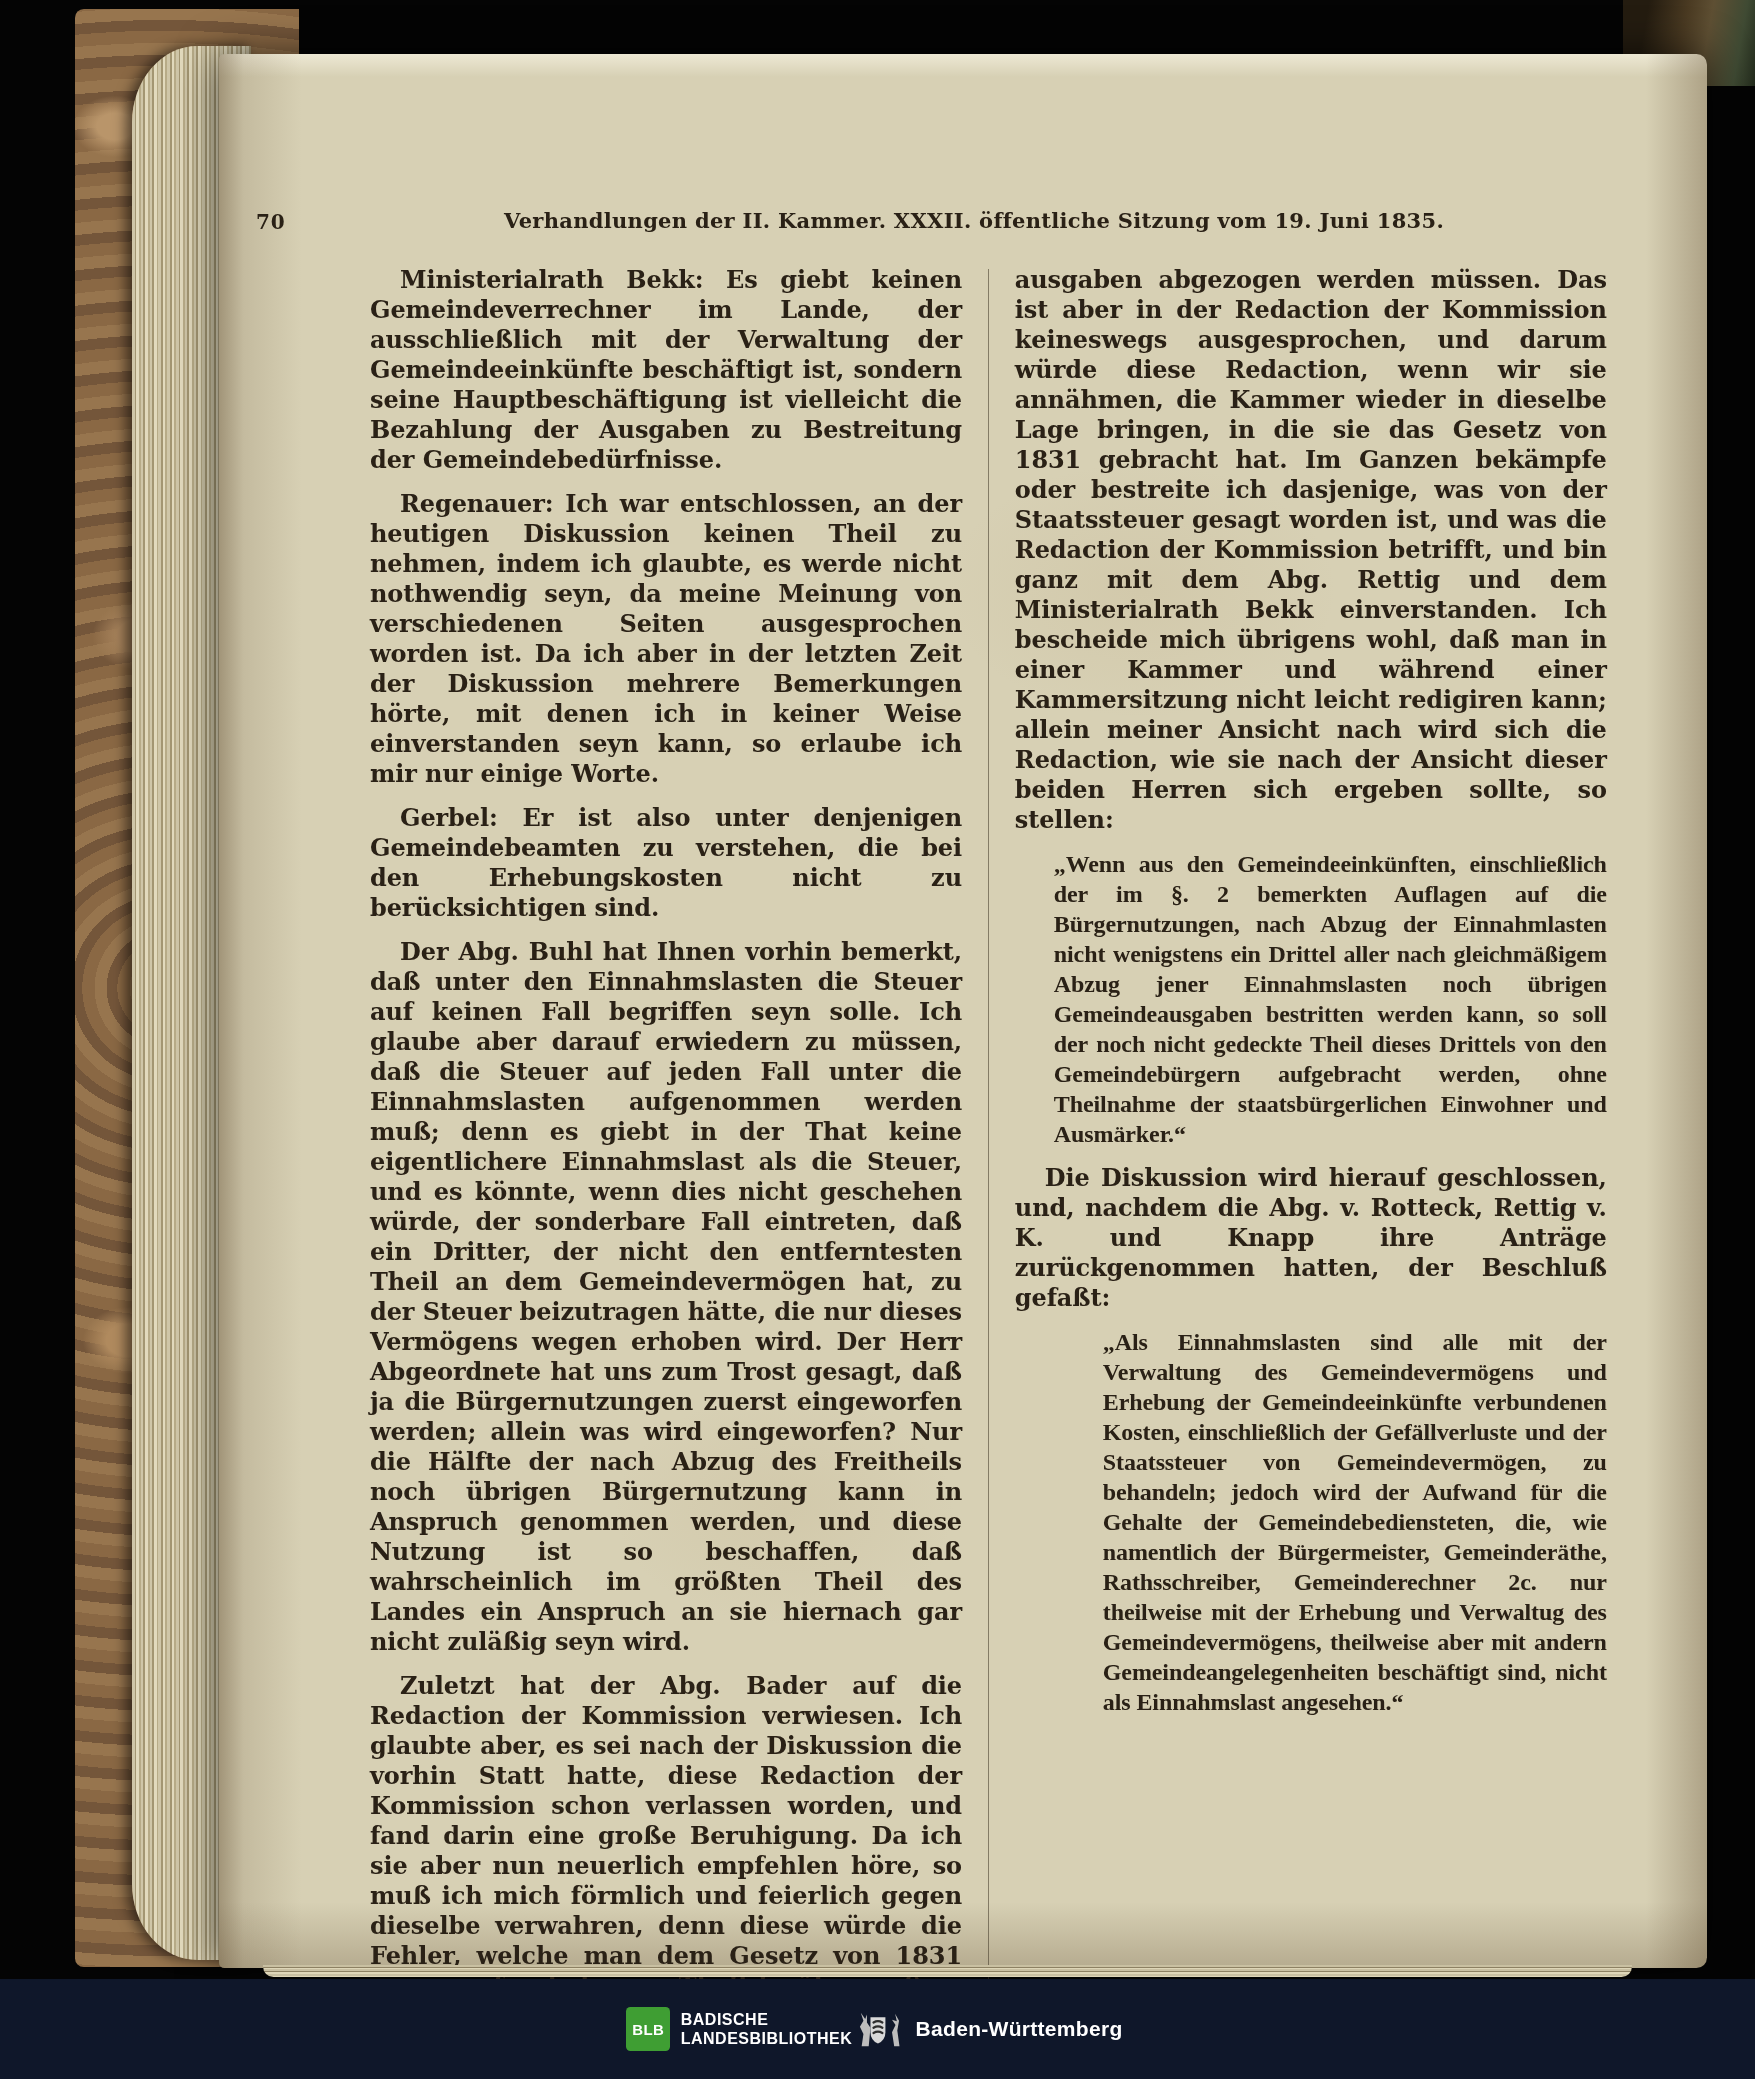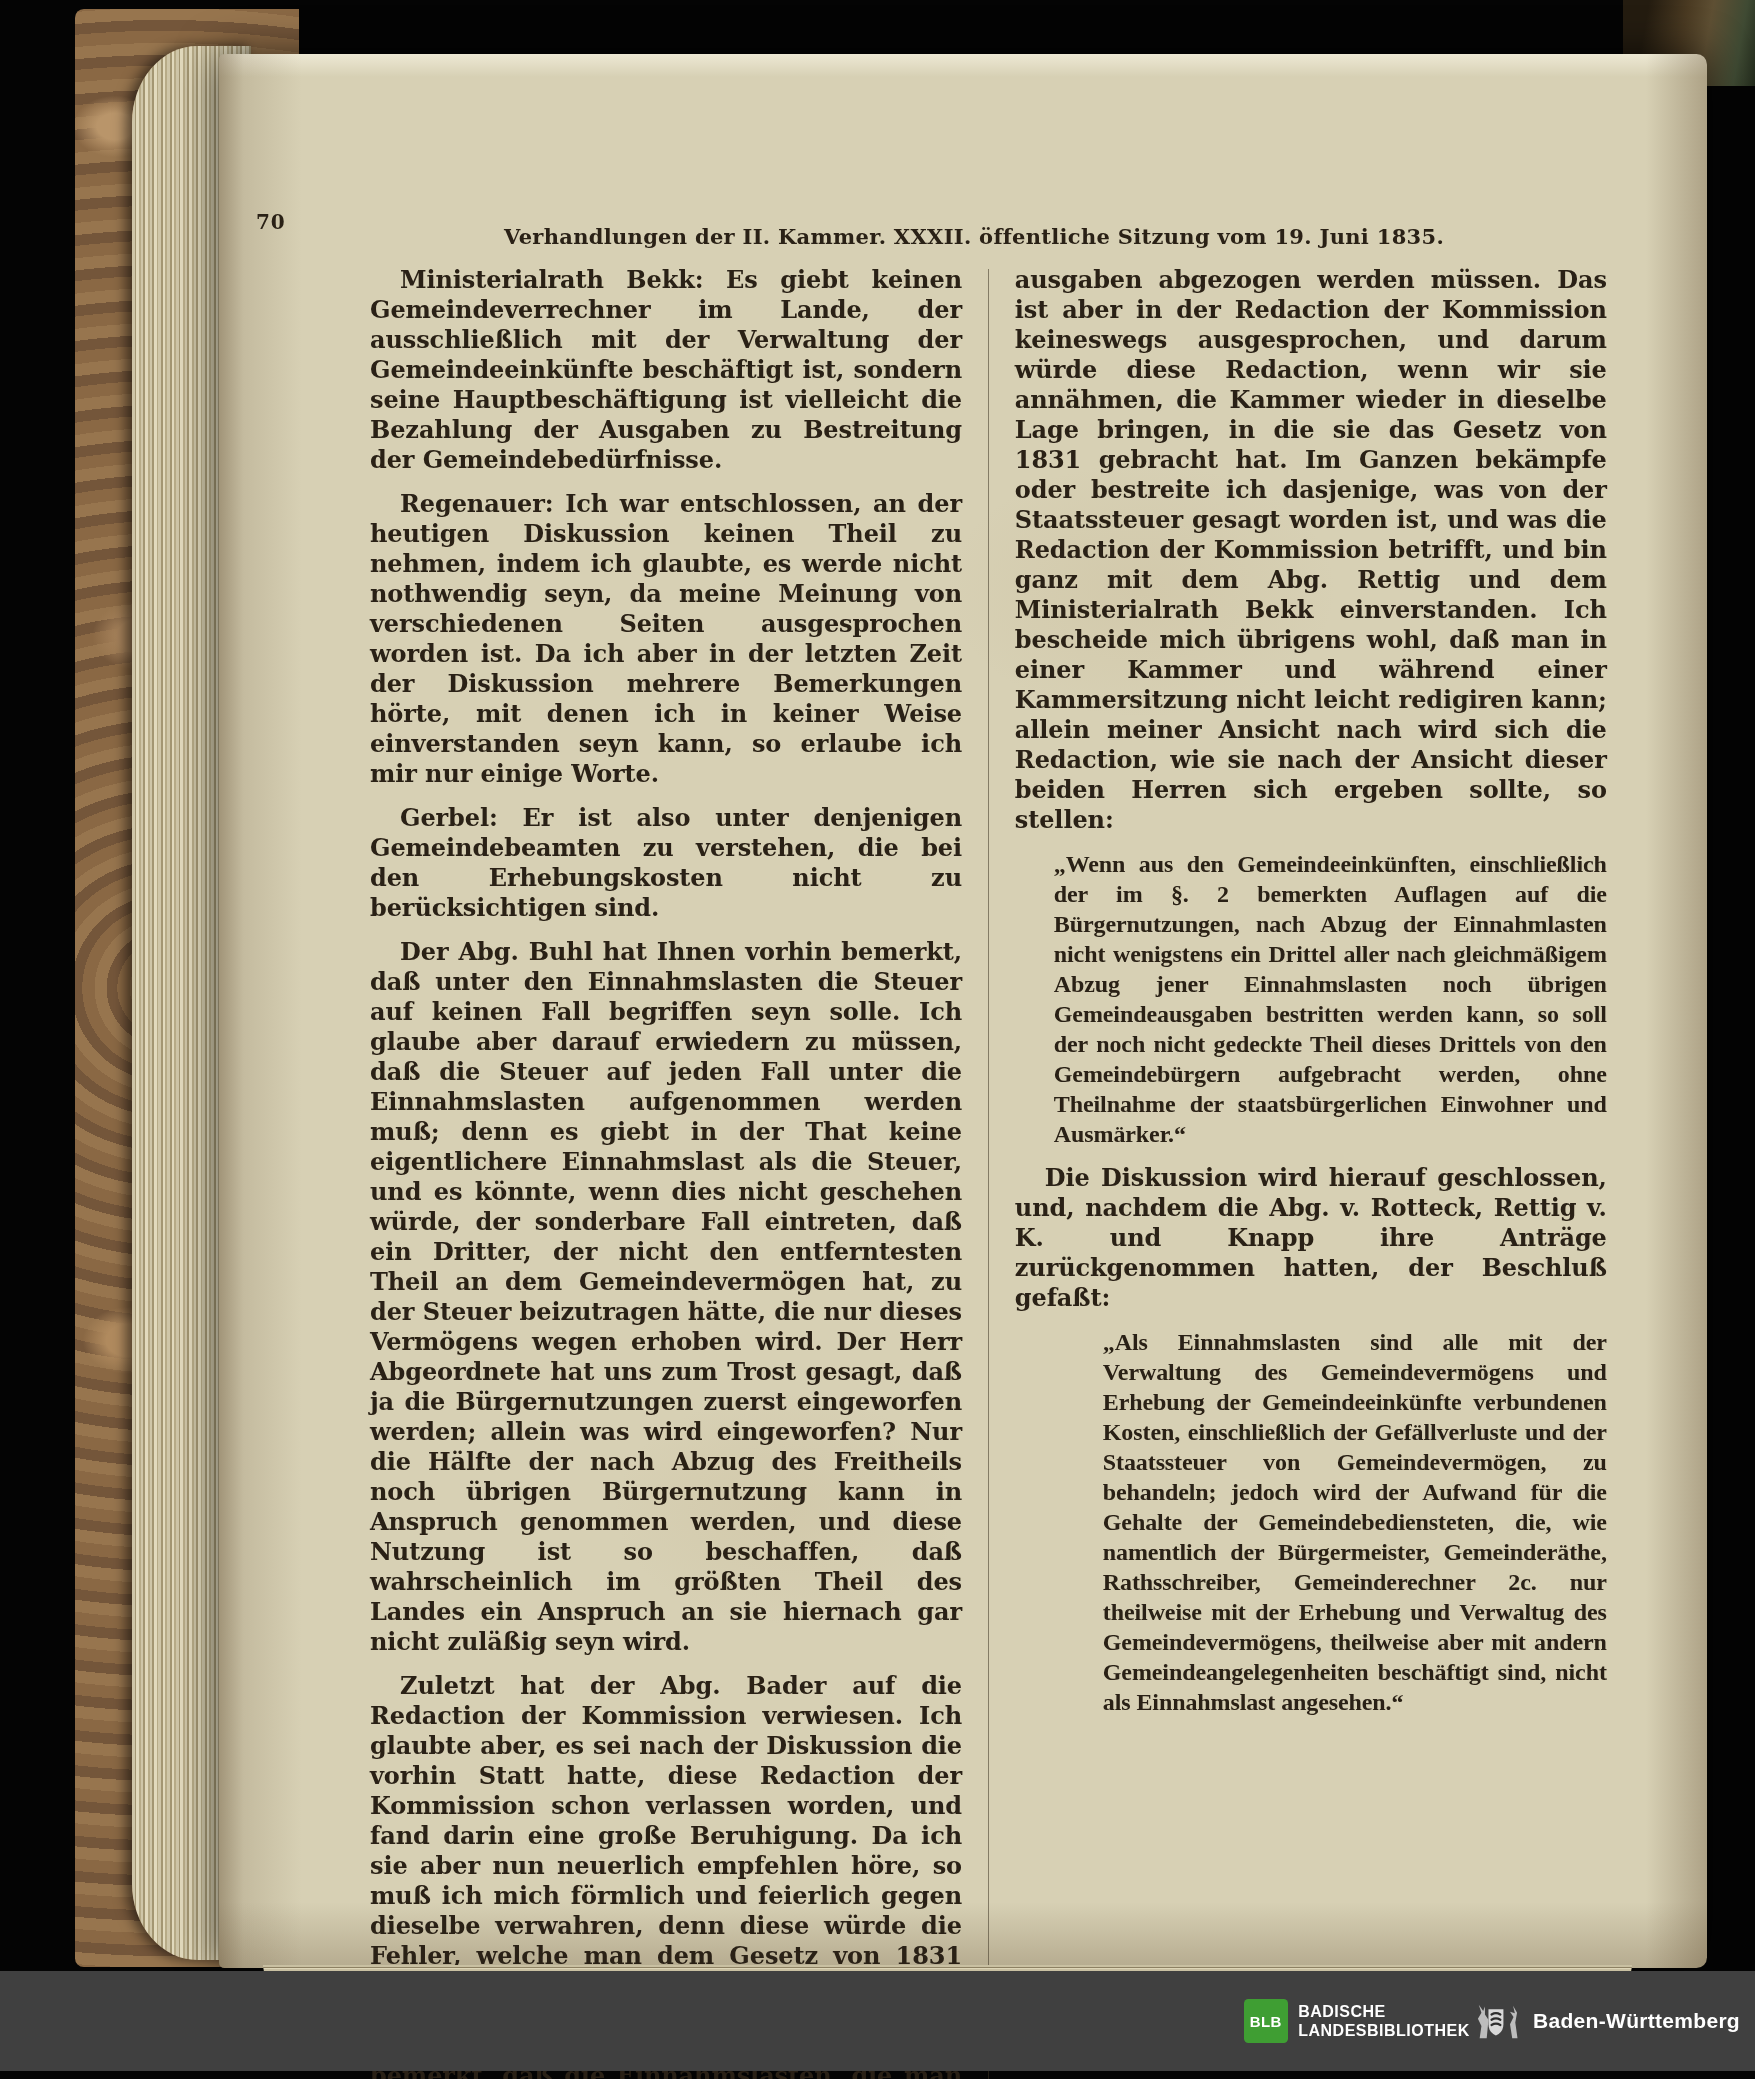--- a/index.html
+++ b/index.html
@@ -62,21 +62,21 @@
     box-shadow: 0 0 40px rgba(0,0,0,0.65);
     color: #2a2116;
   }
 
   .page-number {
     position: absolute; left: 37px; top: 156px;
     font-size: 20px; font-weight: 700; letter-spacing: 0.9px;
   }
   .header-title {
     position: absolute; left: 132px; top: 154px; width: 1246px;
-    text-align: center; font-size: 21px; font-weight: 700; letter-spacing: 0.3px; margin-top: 16px;
+    text-align: center; font-size: 21px; font-weight: 700; letter-spacing: 0.3px;
   }
 
   .columns {
     position: absolute; left: 151px; top: 211px; width: 1238px;
     display: flex; align-items: stretch;
   }
   .col {
     width: 592px;
     font-size: 24px; line-height: 30px; font-weight: 700;
     letter-spacing: -0.1px;
@@ -86,23 +86,23 @@
   .divider { width: 1.8px; background: rgba(62,52,36,0.55); margin: 3.5px 25.5px 0 25.5px; }
 
   .para { margin: 0 0 14px 0; text-indent: 30px; }
   .para.cont { text-indent: 0; }
   .para.quote { padding-left: 39px; text-indent: 0; font-family: Liberation Serif, serif; }
   .para.quote-deep { padding-left: 88px; }
   .para.list-item { padding-left: 37px; text-indent: -26px; }
 
   
   .footer {
-    position: absolute; left: 0; bottom: 8px; width: 1756px; height: 100px;
-    background: #404040;
-    display: flex; align-items: center; justify-content: flex-end;
+    position: absolute; left: 0; bottom: 0; width: 1756px; height: 100px;
+    background: #0f172a;
+    display: flex; align-items: center; justify-content: center;
     box-sizing: border-box; padding: 0 16px 0 8.8px;
     font-family: "Liberation Sans", sans-serif;
   }
   .footer-left { display: flex; align-items: center; gap: 10.5px; }
   .blb-badge {
     width: 44px; height: 44px; border-radius: 4.4px; background: #3f9e33;
     display: flex; align-items: center; justify-content: center;
     color: #fff; font-weight: 700; font-size: 15px; letter-spacing: 0.4px;
   }
   .blb-name { color: #fff; font-weight: 700; font-size: 16px; line-height: 19.3px; letter-spacing: 0.5px; }

